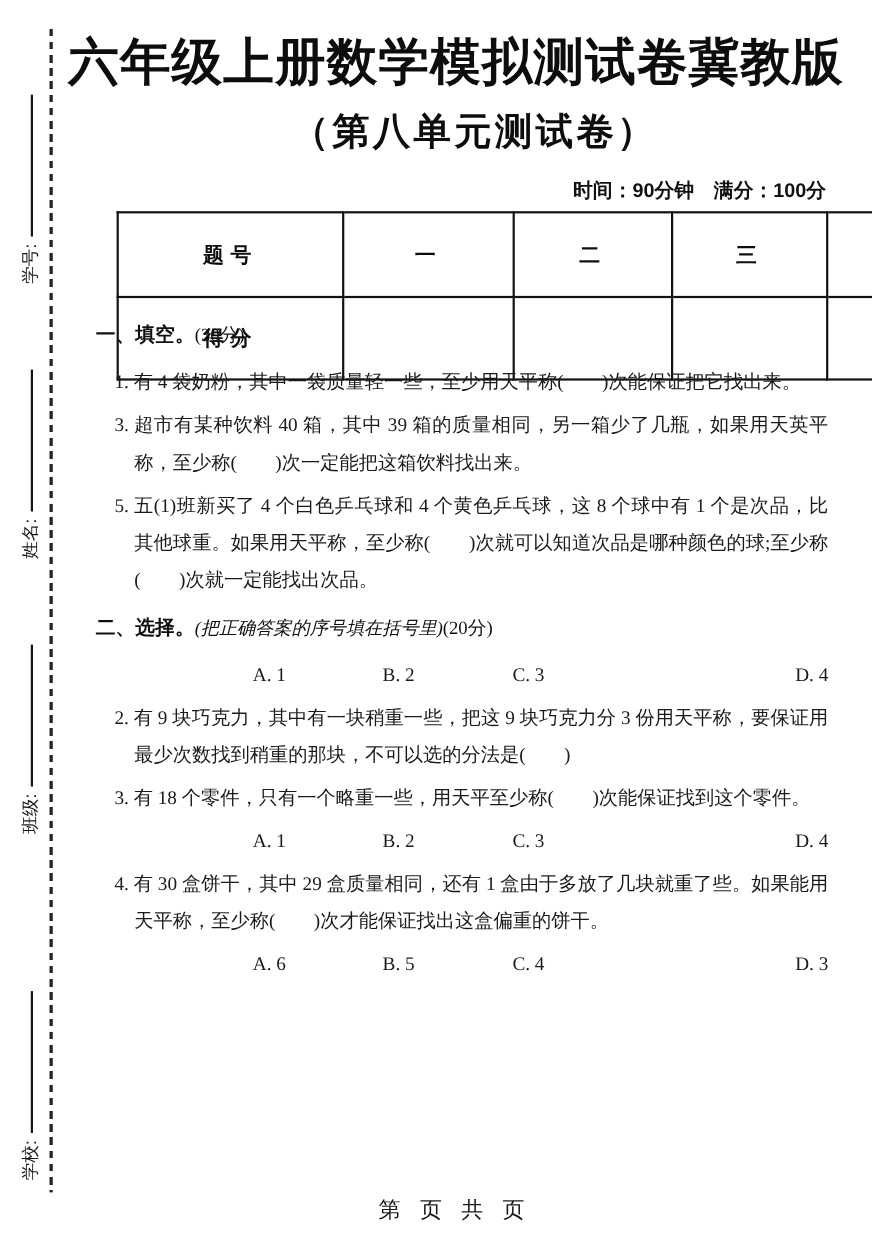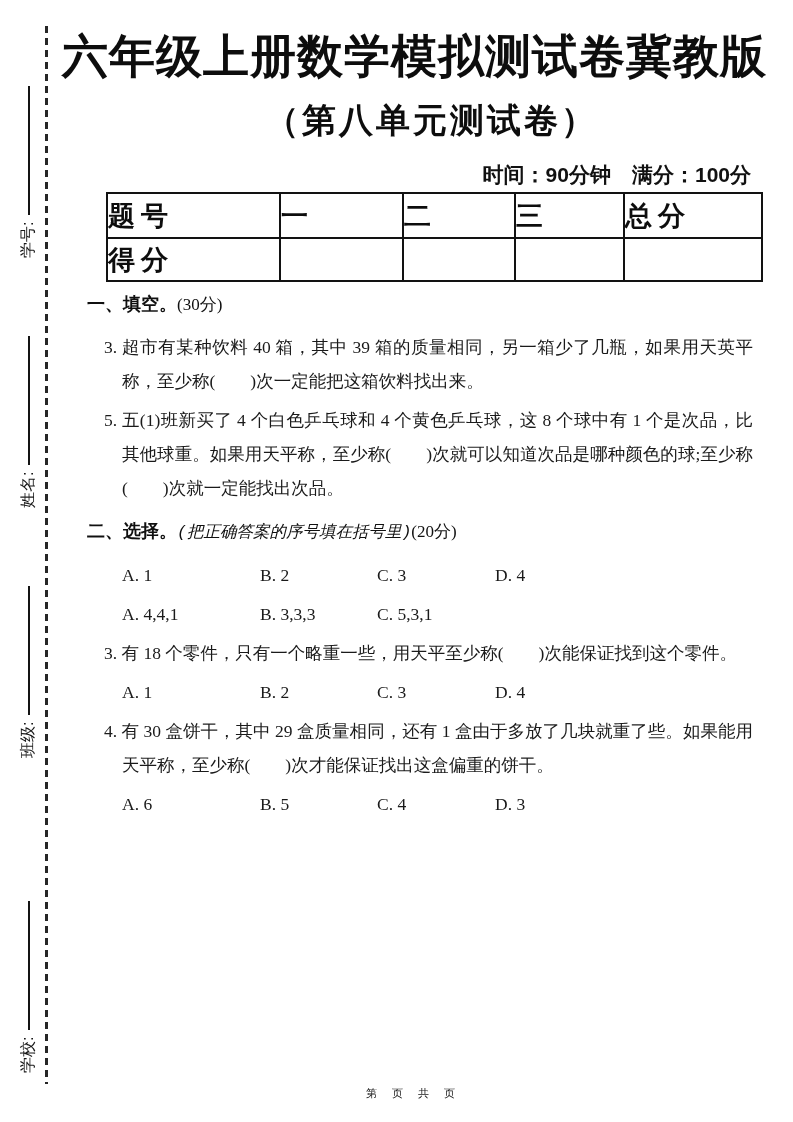--- a/index.html
+++ b/index.html
@@ -48,76 +48,76 @@
   .subtitle {
     position:absolute; left:78px; right:8px; top:100px;
     text-align:center;
     font-family:"Liberation Sans", sans-serif;
     font-weight:bold; font-size:34px; line-height:40px;
     letter-spacing:3px; color:#0d0d0d;
   }
   .meta {
     position:absolute; right:42px; top:161px;
     font-family:"Liberation Sans", sans-serif;
-    font-weight:bold; font-size:21px; color:#111;text-align:center;
+    font-weight:bold; font-size:18px; color:#111;text-align:center;
   }
 
   
   table.score {
     position:absolute; left:106px; top:192px;
     width:645px; border-collapse:collapse;
     table-layout:fixed;
   }
   table.score td {
     border:2.4px solid #121212;
-    vertical-align:middle;
-    font-family:"Liberation Sans", sans-serif;
-    font-weight:bold; font-size:27px; color:#0d0d0d;
-    padding:0;
+    text-align:center; vertical-align:middle;
+    font-family:"Liberation Sans", sans-serif;
+    font-weight:bold; font-size:19px; color:#0d0d0d;
+    padding:16px;
   }
   table.score tr.r1 td { height:43px; letter-spacing:6px; }
   table.score tr.r2 td { height:41px; letter-spacing:6px; }
   .c0{width:171px}.c1{width:121px}.c2{width:110px}.c3{width:107px}.c4{width:136px}
 
   
   .content {
     position:absolute; left:87px; top:283px; width:666px;
     font-size:17.5px; color:#1a1a1a;
   }
   .sec-h {
     font-family:"Liberation Sans", sans-serif;
     font-weight:bold; font-size:18px; line-height:43px;
     margin:0 0 4px 0; color:#101010;
   }
   .sec-h .h-note {
-    font-family:Liberation Mono, monospace;
+    font-family:Liberation Serif, serif;
     font-weight:normal; font-style:italic; font-size:16.5px;
   }
   .sec-h .h-score {
     font-family:"Liberation Serif", serif;
     font-weight:normal; font-size:17px;
   }
   .question {
     line-height:34px; margin:0 0 5px 0;
     padding-left:35px; text-indent:-18px;
     text-align:justify;
   }
   .options {
     display:flex; line-height:34px; margin:0 0 5px 0;
     padding-left:35px;
   }
-  .options span { display:inline-block; }
+  .options span { display:inline-block;text-align:right; }
   .opt-a{width:138px}.opt-b{width:117px}.opt-c{width:118px}.opt-d{flex:1}
 
   
   .footer {
     position:absolute; left:0; right:10px; top:1086px;
     text-align:center;
     font-family:"Liberation Sans", sans-serif;
-    font-size:11px; letter-spacing:6px; color:#161616;padding-left:44px;
+    font-size:20px; letter-spacing:6px; color:#161616;padding-left:44px;
   }
 </style>
 </head>
 <body>
 
 <div class="seal-dash"></div>
 
 <div class="side-field" id="f-id">
   <span>学号:</span>
   <span class="blank"></span>
@@ -158,44 +158,47 @@
 </tbody>
   </table>
 
 <div class="content">
 
   <div class="sec-h">
     <span>一、填空。</span><span class="h-score">(30分)</span>
   </div>
 
   <p class="question">
+    <span>1.</span>
+    <span>有 4 袋奶粉，其中一袋质量轻一些，至少用天平称(　　)次能保证把它找出来。</span>
+  </p>
+  <p class="question">
     <span>3.</span>
     <span>超市有某种饮料 40 箱，其中 39 箱的质量相同，另一箱少了几瓶，如果用天英平称，至少称(　　)次一定能把这箱饮料找出来。</span>
   </p>
   <p class="question">
     <span>5.</span>
     <span>五(1)班新买了 4 个白色乒乓球和 4 个黄色乒乓球，这 8 个球中有 1 个是次品，比其他球重。如果用天平称，至少称(　　)次就可以知道次品是哪种颜色的球;至少称(　　)次就一定能找出次品。</span>
   </p>
 
   <div class="sec-h">
     <span>二、选择。</span><span class="h-note">(把正确答案的序号填在括号里)</span><span class="h-score">(20分)</span>
   </div>
 
   <div class="options">
     <span class="opt-a">A. 1</span>
     <span class="opt-b">B. 2</span>
     <span class="opt-c">C. 3</span>
     <span class="opt-d">D. 4</span>
   </div>
 
-  <div class="options">
-    <span class="opt-a">A. 4,4,1</span>
-    <span class="opt-b">B. 3,3,3</span>
-    <span class="opt-c">C. 5,3,1</span>
-  </div>
+  <p class="question">
+    <span>2.</span>
+    <span>有 9 块巧克力，其中有一块稍重一些，把这 9 块巧克力分 3 份用天平称，要保证用最少次数找到稍重的那块，不可以选的分法是(　　)</span>
+  </p>
 
   <p class="question">
     <span>3.</span>
     <span>有 18 个零件，只有一个略重一些，用天平至少称(　　)次能保证找到这个零件。</span>
   </p>
   <div class="options">
     <span class="opt-a">A. 1</span>
     <span class="opt-b">B. 2</span>
     <span class="opt-c">C. 3</span>
     <span class="opt-d">D. 4</span>

